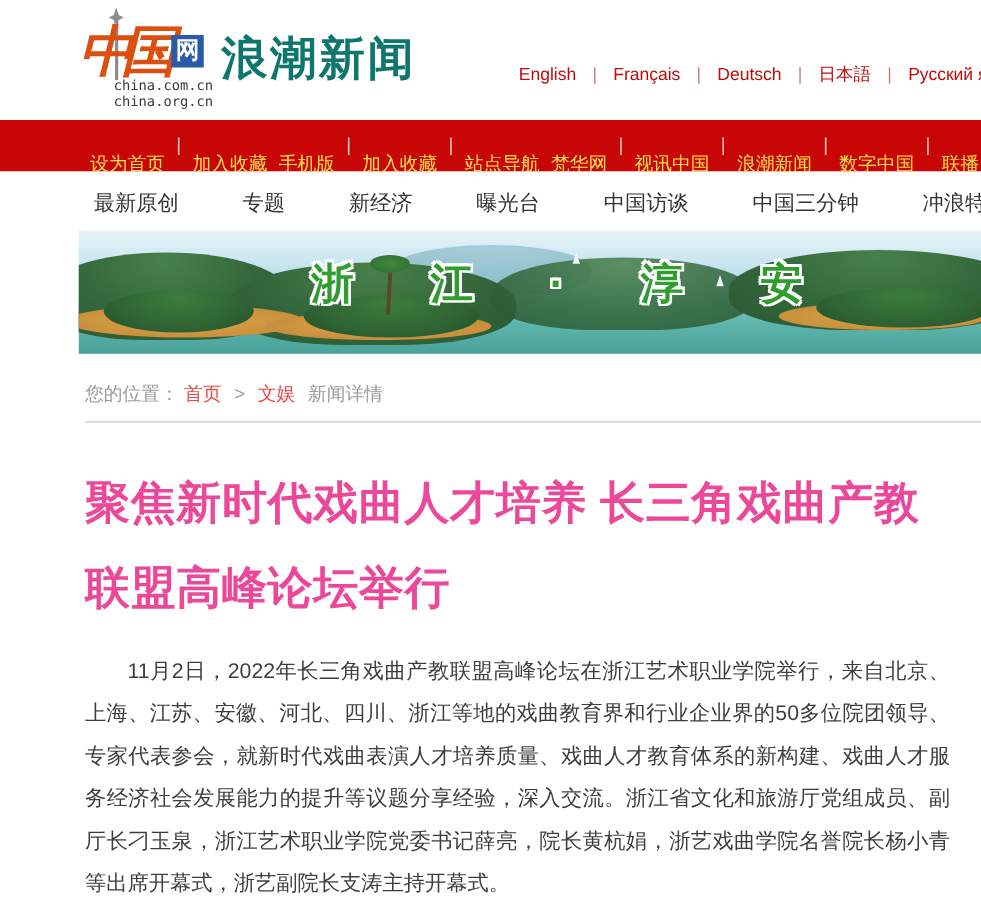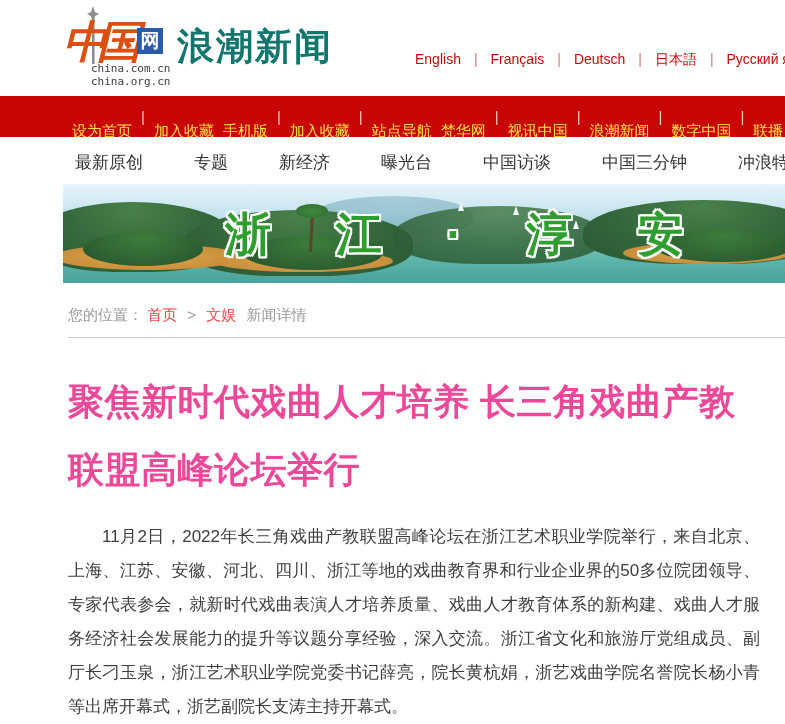--- a/index.html
+++ b/index.html
@@ -63,22 +63,22 @@
   .i1 { left:20px; top:48px; width:120px; height:34px; }
   .i2 { left:180px; top:52px; width:140px; height:34px; }
   .i3 { left:590px; top:46px; width:140px; height:32px; }
   .palm-trunk { position:absolute; left:247px; top:28px; width:3px; height:40px;
                 background:#5d4526; transform:rotate(3deg); }
   .palm-top { position:absolute; left:233px; top:20px; width:32px; height:14px;
               border-radius:50%; background:radial-gradient(ellipse,#3f8a3c,#2e6b31); }
   .boat { position:absolute; width:0; height:0; border-left:3px solid transparent;
           border-right:3px solid transparent; border-bottom:9px solid #f4f8f8; }
   .b1 { left:510px; top:36px; } .b2 { left:450px; top:22px; } .b3 { left:395px; top:18px; }
-  .banner-caption { position:absolute; left:162px; top:20px; white-space:nowrap;
-                    font-size:46px; font-weight:bold; color:#2f9e2f; letter-spacing:26px;
+  .banner-caption { position:absolute; left:186px; top:20px; white-space:nowrap;
+                    font-size:34px; font-weight:bold; color:#2f9e2f; letter-spacing:26px;
                     text-shadow:-2px 0 0 #fff, 2px 0 0 #fff, 0 -2px 0 #fff, 0 2px 0 #fff,
                                  -2px -2px 0 #fff, 2px 2px 0 #fff, -2px 2px 0 #fff, 2px -2px 0 #fff; }
 
   
   .breadcrumb { margin:23px 0 0 68px; font-size:15px; color:#9a9a9a; }
   .breadcrumb .blk { color:#ef4444; cursor:pointer; }
   .breadcrumb .bsp { margin:0 6px; }
   .divider { margin:12px 0 0 68px; width:717px; border:none; border-top:1px solid #ccc; }
 
   

